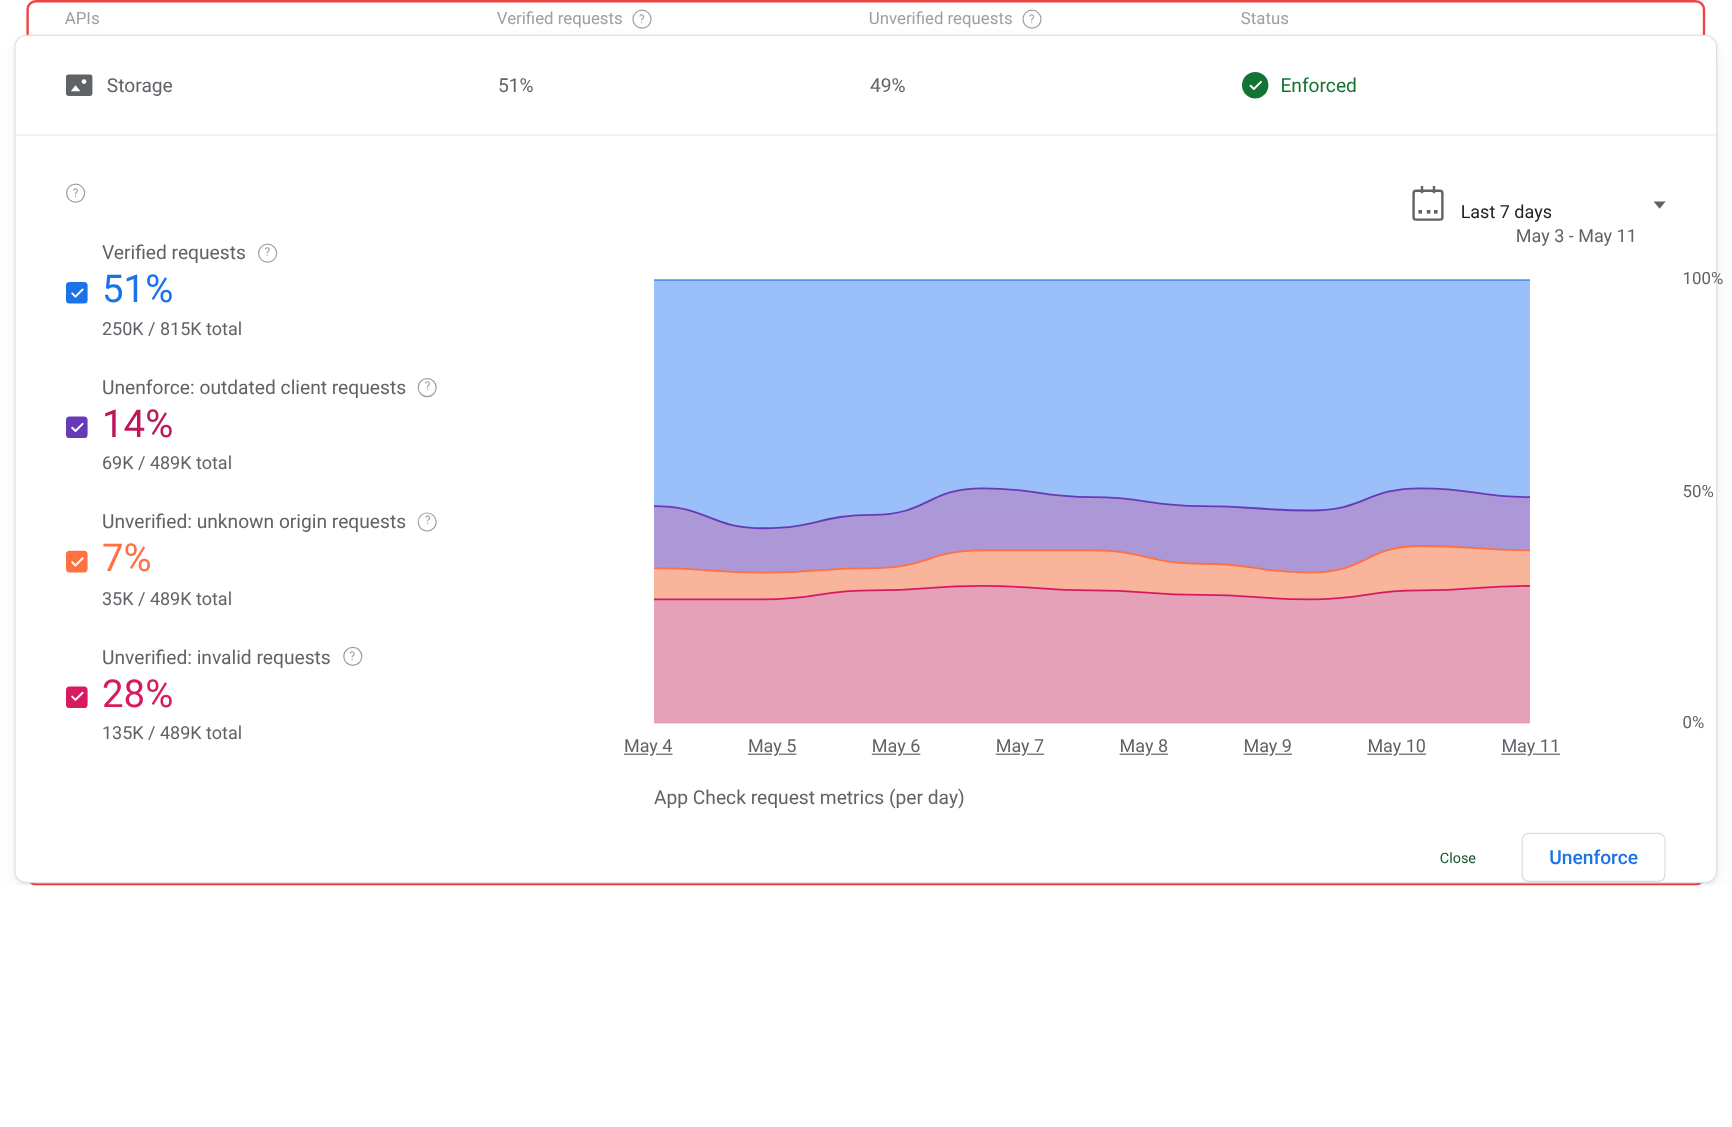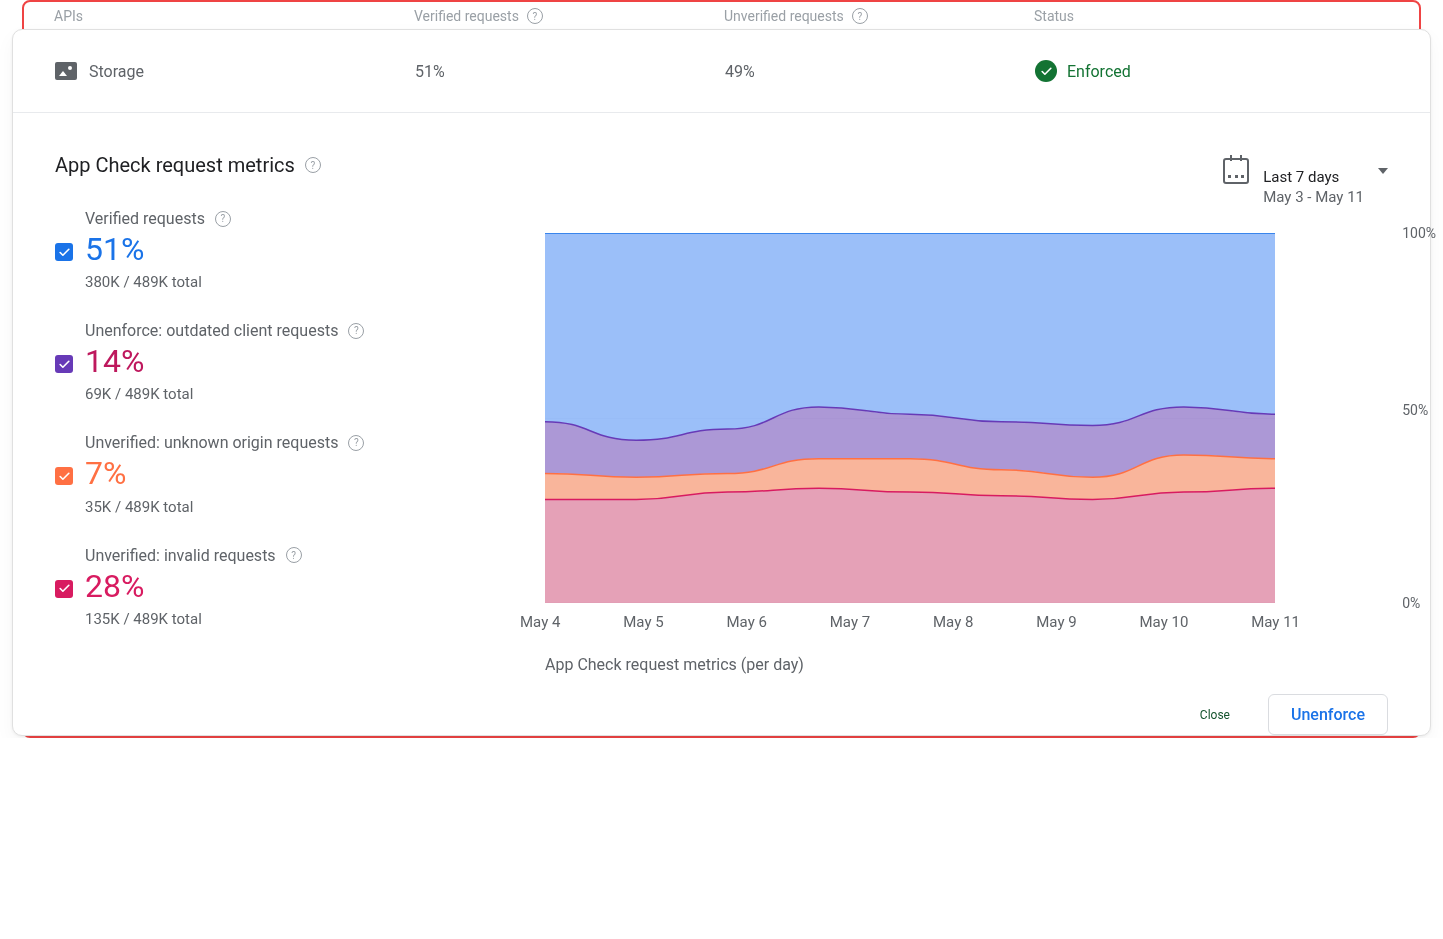--- a/index.html
+++ b/index.html
@@ -112,41 +112,41 @@
     }
     .cal-icon::before { left: 5px; }
     .cal-icon::after { right: 5px; }
     .cal-icon .dots {
       position: absolute; bottom: 4px; left: 3px; right: 3px;
       display: flex; justify-content: space-between;
     }
     .cal-icon .dots span { width: 3px; height: 3px; background: #5f6368; }
     .date-text { line-height: 1.35; }
     .date-text .l1 { color: #202124; font-size: 15px; margin-top: 32px; }
-    .date-text .l2 { color: #5f6368; font-size: 15px; }
+    .date-text .l2 { color: #5f6368; font-size: 15px; margin-left: 46px; }
     .dropdown-caret {
       width: 0; height: 0; border-left: 5px solid transparent; border-right: 5px solid transparent;
       border-top: 6px solid #5f6368;
     }
 
     .chart-wrap { margin-top: 80px; position: relative; }
     .y-labels {
       position: absolute; right: -48px; top: 0; height: 370px;
       display: flex; flex-direction: column; justify-content: space-between;
       color: #5f6368; font-size: 14px; text-align: left;
     }
     .y-labels span { transform: translateY(-50%); }
     .y-labels span:last-child { transform: translateY(50%); }
     .y-labels span:first-child { transform: translateY(-50%); }
     .chart { width: 730px; height: 370px; border: none; position: relative; }
     .grid-line { position: absolute; left: 0; right: 0; height: 1px; background: #e8eaed; }
     svg.area { position: absolute; inset: 0; width: 100%; height: 100%; }
     .x-labels {
       display: flex; justify-content: space-between; width: 780px;
-      color: #5f6368; font-size: 15px; margin-top: 10px; margin-left: -25px;
+      color: #5f6368; font-size: 15px; margin-top: 10px; margin-left: -25px; text-decoration: underline;
     }
     .chart-caption { color: #5f6368; font-size: 16px; margin-top: 24px; width: 730px; }
 
     .footer {
       display: flex; justify-content: flex-end; align-items: center;
       gap: 24px; padding: 20px 42px 0 42px;
     }
     .btn-flat {
       background: none; border: none; color: #14532d; font-size: 12px;
       padding: 10px 14px; cursor: pointer; font-family: inherit;
@@ -194,36 +194,35 @@
         </span>
         <span>Enforced</span>
       </div>
     </div>
 
     <div class="divider"></div>
 
     <div class="body">
       <div class="left-col">
         <div class="section-title">
-          <h2>App Check request metrics</h2>
           <span class="help-icon-sm">?</span>
         </div>
 
         <div class="metric m-blue">
           <span class="metric-check">
             <svg viewBox="0 0 24 24" fill="none">
                 <path d="M4 12l5 5L20 6" stroke="#fff" stroke-width="3" stroke-linecap="round" stroke-linejoin="round"></path>
               </svg>
           </span>
           <div class="metric-label">
             <span>Verified requests</span>
             <span class="help-icon-sm">?</span>
           </div>
           <div class="metric-value">51%</div>
-          <div class="metric-sub">380K / 489K total</div>
+          <div class="metric-sub">250K / 815K total</div>
         </div>
 
         <div class="metric m-purple">
           <span class="metric-check">
             <svg viewBox="0 0 24 24" fill="none">
                 <path d="M4 12l5 5L20 6" stroke="#fff" stroke-width="3" stroke-linecap="round" stroke-linejoin="round"></path>
               </svg>
           </span>
           <div class="metric-label">
             <span>Unenforce: outdated client requests</span>

